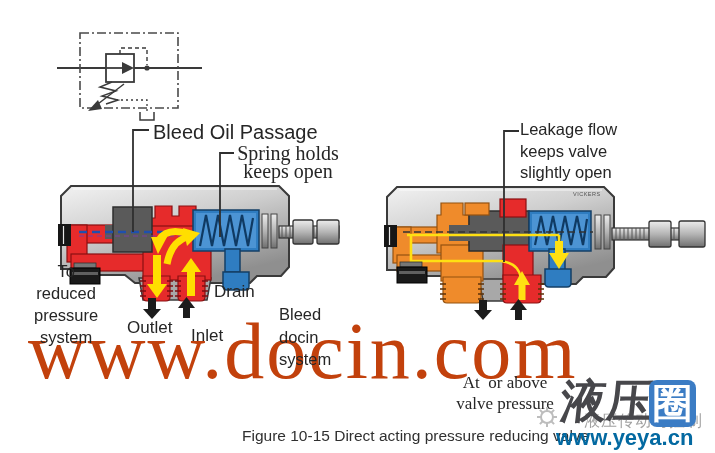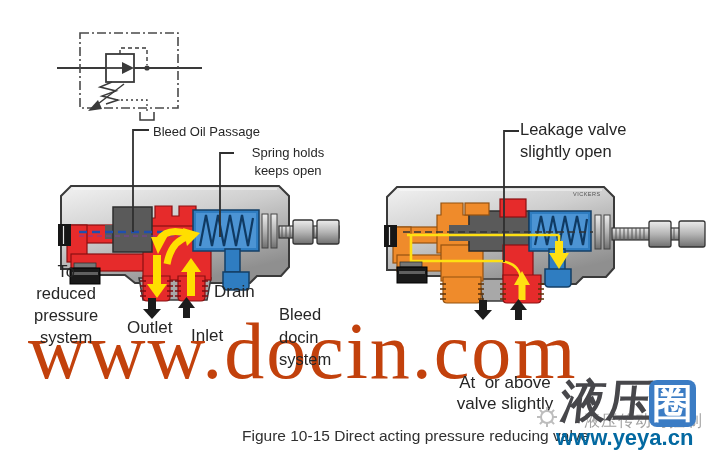--- a/index.html
+++ b/index.html
@@ -1,35 +1,35 @@
 <!DOCTYPE html>
 <html><head>
 <meta charset="utf-8">
 <style>
   html,body{margin:0;padding:0;background:#fff;}
   .page{position:relative;width:715px;height:453px;background:#ffffff;overflow:hidden;
         font-family:"Liberation Sans",sans-serif;color:#262626;}
   .abs{position:absolute;}
-  .lbl{position:absolute;color:#262626;font-size:13px;line-height:22px;z-index:5;}
+  .lbl{position:absolute;color:#262626;font-size:20px;line-height:22px;z-index:5;}
   .watermark{position:absolute;left:28px;top:306px;font-family:"Liberation Serif","DejaVu Serif",serif;
              font-size:80px;color:#c2410c;letter-spacing:2px;z-index:1;white-space:nowrap;}
   .svglayer{position:absolute;z-index:2;}
   .overlay{position:absolute;left:0;top:0;z-index:4;pointer-events:none;}
   .pre{white-space:pre;margin-top:44px;}
   .logo-text{position:absolute;left:561px;top:377px;font-size:46px;font-weight:700;color:#47474b;
              transform:skewX(-6deg);z-index:6;line-height:48px;}
   .logo-badge{position:absolute;left:649px;top:380px;width:47px;height:47px;background:#3b7cc4;
               border-radius:8px;color:#ffffff;font-size:40px;font-weight:700;display:flex;
               align-items:center;justify-content:center;z-index:6;}
   .logo-slogan{position:absolute;left:584px;top:411px;font-size:16px;color:#a2a2a2;letter-spacing:1px;
                z-index:5;white-space:nowrap;}
   .logo-url{position:absolute;left:556px;top:425px;font-size:22px;font-weight:700;color:#0369a1;
             z-index:7;white-space:nowrap;}
   .caption{position:absolute;left:242px;top:427px;font-size:15.5px;color:#303030;z-index:5;white-space:nowrap;}
-  .center{text-align:center;}
+  .center{text-align:center;font-family:Liberation Serif, serif;}
 </style>
 </head>
 <body>
 
 <div class="page">
 
   <div class="watermark">www.docin.com</div>
 
   <svg class="svglayer" style="left:50px;top:8px;" width="160" height="118" viewBox="0 0 160 118">
     <line x1="7" y1="60" x2="152" y2="60" stroke="#3a3a3a" stroke-width="1.8"></line>
@@ -171,21 +171,22 @@
   </svg>
 
   <div class="lbl" style="left:153px;top:121px;">Bleed Oil Passage</div>
 
   <div class="lbl center" style="left:232px;top:144px;width:112px;line-height:18px;">
     <div>Spring holds</div>
     <div>keeps open</div>
   </div>
 
   <div class="lbl" style="left:520px;top:119px;font-size:16.5px;line-height:21.5px;">
-    <div>Leakage valve</div>
+    <div>Leakage flow</div>
+    <div>keeps valve</div>
     <div>slightly open</div>
   </div>
 
   <div class="lbl" style="left:34px;top:260px;font-size:16.5px;line-height:22px;text-align:center;">
     <div>To</div>
     <div>reduced</div>
     <div>pressure</div>
     <div>system</div>
   </div>
 
@@ -195,21 +196,21 @@
 
   <div class="lbl" style="left:279px;top:303px;font-size:16.5px;line-height:22.5px;">
     <div>Bleed</div>
     <div>docin</div>
     <div>system</div>
   </div>
 
 
   <div class="lbl center" style="left:445px;top:328px;width:120px;font-size:17px;line-height:21px;">
     <div class="pre">At  or above</div>
-    <div>valve slightly</div>
+    <div>valve pressure</div>
   </div>
 
   <svg class="abs" style="left:536px;top:406px;z-index:5;" width="22" height="22" viewBox="0 0 22 22">
     <circle cx="11" cy="11" r="6" fill="none" stroke="#bdbdbd" stroke-width="2"></circle>
     <path d="M11,1 V5 M11,17 V21 M1,11 H5 M17,11 H21 M3.9,3.9 L6.7,6.7 M15.3,15.3 L18.1,18.1 M18.1,3.9 L15.3,6.7 M6.7,15.3 L3.9,18.1" stroke="#bdbdbd" stroke-width="2"></path>
   </svg>
   <div class="logo-text">液压</div>
   <div class="logo-badge">圈</div>
   <div class="logo-slogan">液压传动与控制</div>
   <div class="logo-url">www.yeya.cn</div>

